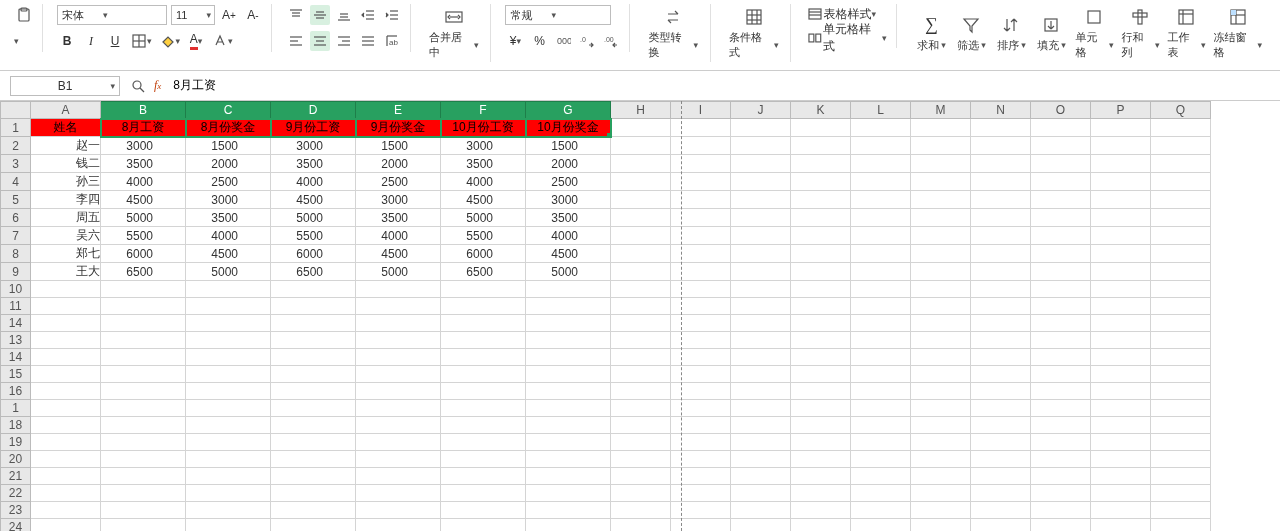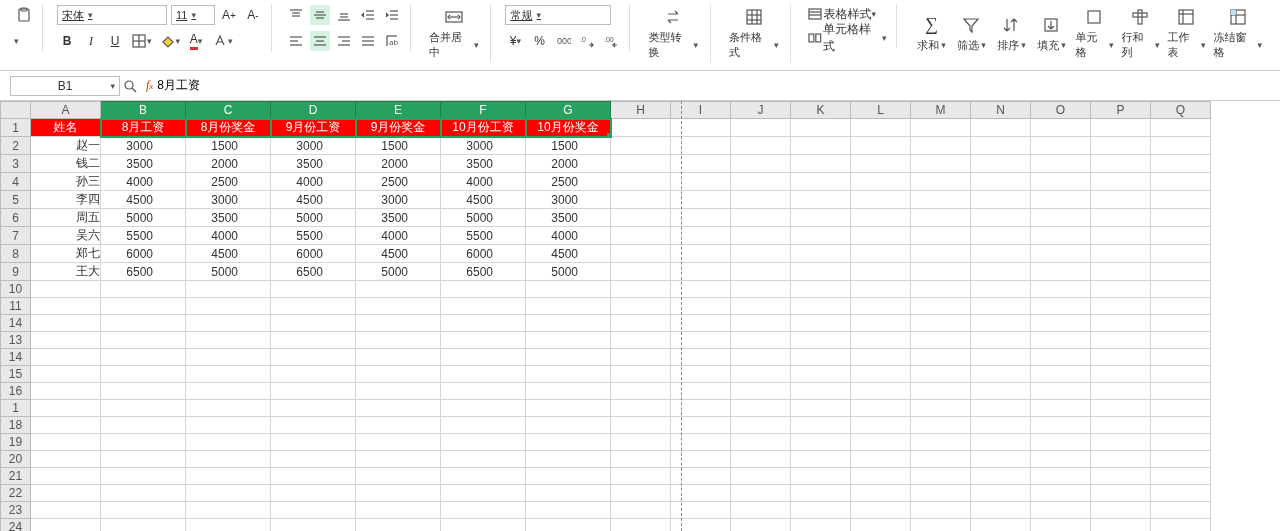--- a/index.html
+++ b/index.html
@@ -1,43 +1,43 @@
 <!DOCTYPE html>
 <html><head>
 <meta charset="utf-8">
 <style>
   * { box-sizing: border-box; margin: 0; padding: 0; }
   body { font-family: "Microsoft YaHei", Arial, sans-serif; font-size: 12px; color: #333; background: #fff; overflow: hidden; }
   .toolbar { display: flex; align-items: flex-start; padding: 4px 6px 8px 6px; border-bottom: 1px solid #ccc; gap: 6px; }
   .tb-group { display: flex; flex-direction: column; gap: 4px; border-right: 1px solid #e0e0e0; padding: 0 8px; }
   .tb-row { display: flex; align-items: center; gap: 4px; height: 22px; }
   .tb-btn { display: inline-flex; align-items: center; justify-content: center; min-width: 20px; height: 20px; padding: 0 2px; cursor: pointer; border-radius: 2px; }
-  .tb-select { height: 20px; border: 1px solid #bdbdbd; background: #fff; font-size: 11px; padding: 0 4px; display: flex; align-items: center; gap: 4px; cursor: pointer; text-decoration: underline;}
+  .tb-select { height: 20px; border: 1px solid #bdbdbd; background: #fff; font-size: 11px; padding: 0 4px; display: flex; align-items: center; gap: 19px; cursor: pointer;}
   .dd { font-size: 9px; color: #555; cursor: pointer; }
   .tb-big { display:flex; flex-direction:column; align-items:center; justify-content:center; gap:2px; padding:2px 4px; cursor:pointer; border-radius:2px; min-width:40px;}
   .tb-big-label { font-size: 11px; color:#333; display:flex; align-items:center; gap:2px;}
   .tb-big-icon { width:22px; height:22px; display:flex; align-items:center; justify-content:center;}
   .icon-svg { width:16px; height:16px; stroke:#555; fill:none; stroke-width:1.2;}
   .big-svg { width:20px; height:20px; stroke:#555; fill:none; stroke-width:1.2;}
 
-  .namebox-row { display:flex; align-items:center; height:30px; border-bottom:1px solid #ccc; padding:0 10px; }
+  .namebox-row { display:flex; align-items:center; height:30px; border-bottom:1px solid #ccc; padding:0 10px; gap:8px; }
   .namebox { width:110px; height:20px; border:1px solid #bdbdbd; display:flex; align-items:center; justify-content:center; font-size:12px; position:relative;}
   .namebox .dd { position:absolute; right:4px;}
   .fx-area { display:flex; align-items:center; gap:6px; }
   .fx-lbl { font-style:italic; color:#c2410c; font-family: "Times New Roman", serif;}
   .formula-input { flex:1; height:20px; border:none; outline:none; font-size:12px; padding:0 4px;}
 
   .sheet { position:relative; }
   .grid { border-collapse:collapse; table-layout:fixed; }
   .grid th, .grid td { border:1px solid #d4d4d4; height:17px; font-size:12px; text-align:center; vertical-align:middle; padding:0; overflow:hidden; white-space:nowrap;}
   .grid .corner { width:30px; background:#e8e8e8; border:1px solid #bbb;}
   .grid .colhdr { background:#e8e8e8; border:1px solid #bbb; font-weight:normal; color:#555;}
   .grid .rowhdr { width:30px; background:#e8e8e8; border:1px solid #bbb; font-weight:normal; color:#555;}
   .grid .colhdr.sel { background:#28a060; color:#fff; border:1px solid #1e7f4a;}
-  .redhdr { background:#ff0000; color:#ffffff; }
+  .redhdr { background:#ff0000; color:#000000; }
   .grid td.data { text-align:right;margin-left:8px; }
   .grid td.num { text-align:right; padding-right:32px; }
   .sel-border { outline:2px solid #28a060; outline-offset:-1px;}
   .w-name { width:70px;}
   .w-col  { width:85px;}
   .w-rest { width:60px;}
   .sel-handle { position:relative; }
   .sel-handle::after{ content:""; position:absolute; right:-3px; bottom:-3px; width:6px; height:6px; background:#28a060; }
   .guide { position:absolute; top:0; bottom:0; left:681px; width:0; border-left:1px dashed #888; pointer-events:none;}
 </style>

